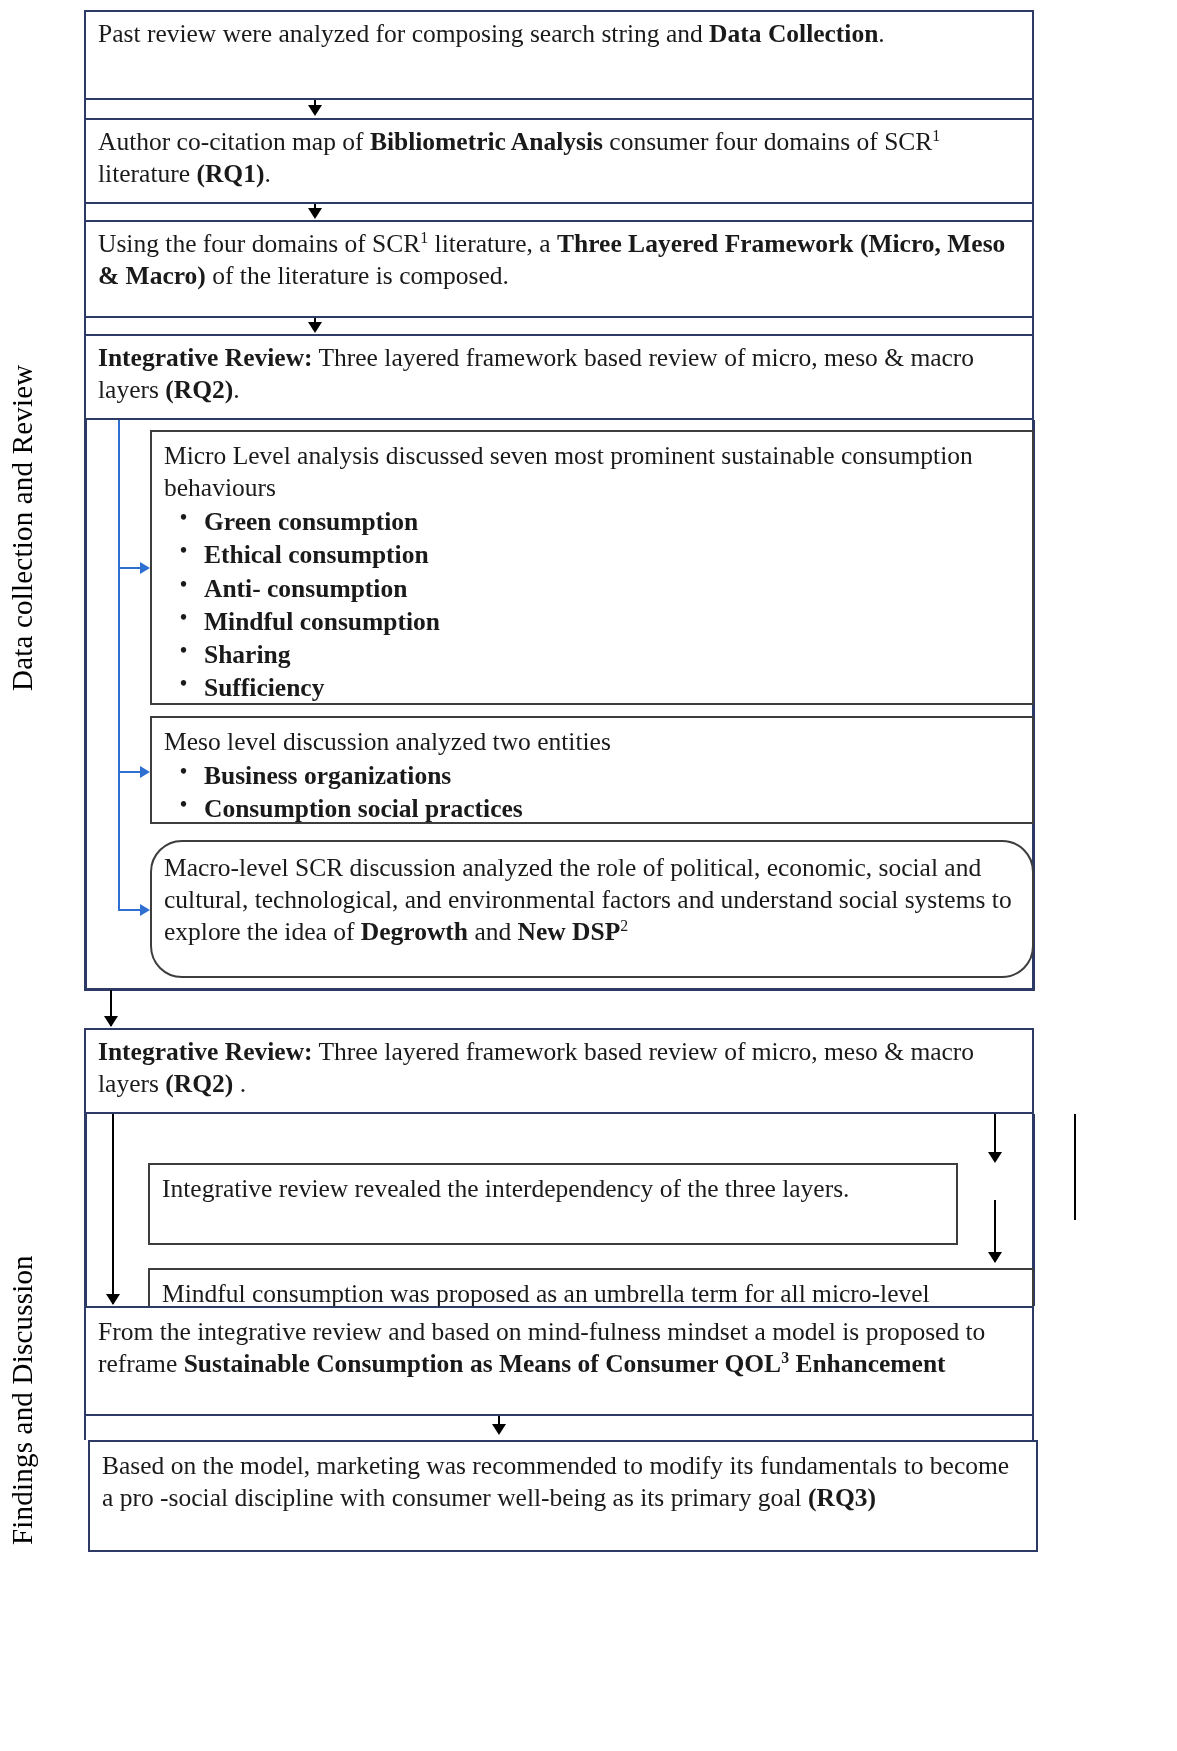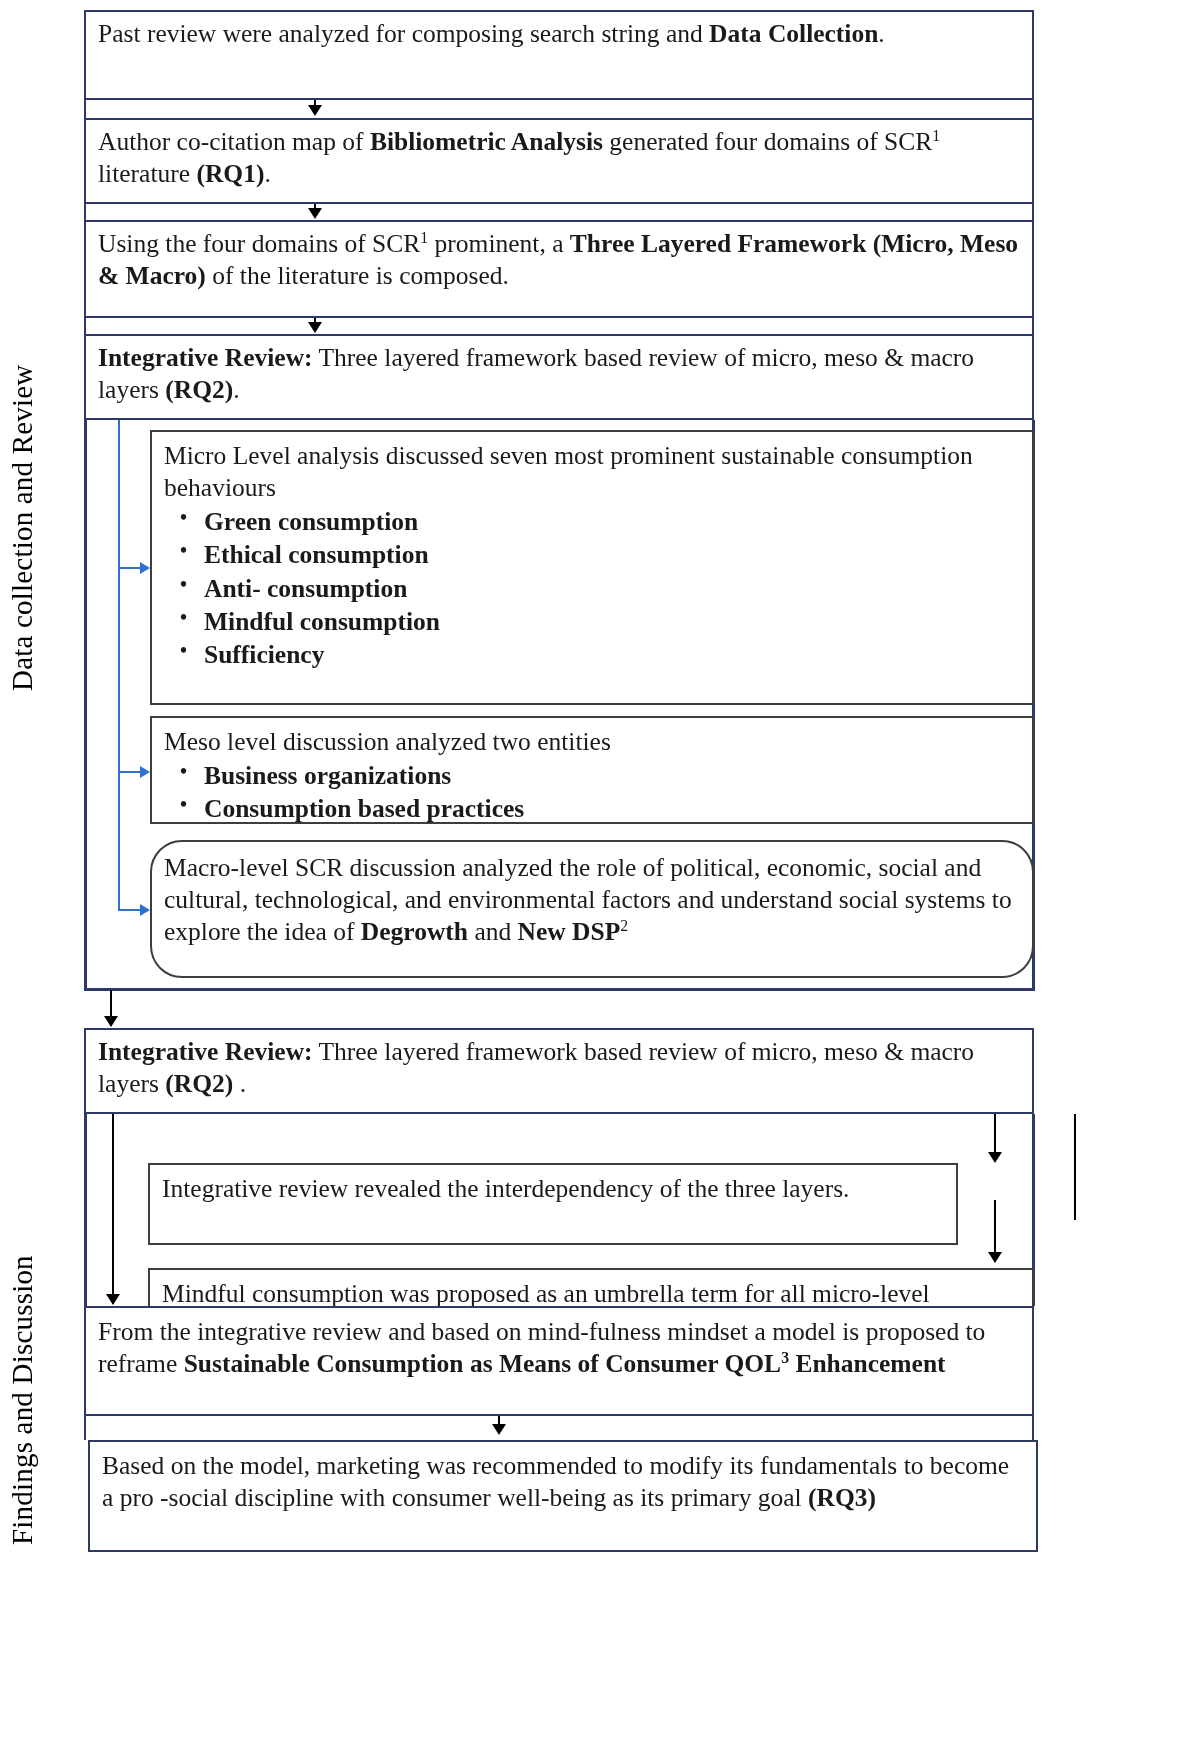--- a/index.html
+++ b/index.html
@@ -123,32 +123,32 @@
     <span class="b">Data Collection</span><span>.</span>
   </div>
 
   <div class="gapbox" style="left:84px; top:100px; width:950px; height:18px;"></div>
   <div class="vline" style="left:314px; top:100px; height:13px;"></div>
   <div class="arrow-down" style="left:308px; top:105px;"></div>
 
   <div class="box outer" style="left:84px; top:118px; width:950px; height:86px;">
     <span>Author co-citation map of</span>
     <span class="b">Bibliometric Analysis</span>
-    <span>generated four domains of SCR</span><sup>1</sup>
+    <span>consumer four domains of SCR</span><sup>1</sup>
     <span>literature</span>
     <span class="b">(RQ1)</span><span>.</span>
   </div>
 
   <div class="gapbox" style="left:84px; top:204px; width:950px; height:16px;"></div>
   <div class="vline" style="left:314px; top:204px; height:12px;"></div>
   <div class="arrow-down" style="left:308px; top:208px;"></div>
 
   <div class="box outer" style="left:84px; top:220px; width:950px; height:98px;">
     <span>Using the four domains of SCR</span><sup>1</sup>
-    <span>prominent, a</span>
+    <span>literature, a</span>
     <span class="b">Three Layered Framework (Micro, Meso &amp; Macro)</span>
     <span>of the literature is composed.</span>
   </div>
 
   <div class="gapbox" style="left:84px; top:318px; width:950px; height:16px;"></div>
   <div class="vline" style="left:314px; top:318px; height:12px;"></div>
   <div class="arrow-down" style="left:308px; top:322px;"></div>
 
   <div class="box outer" style="left:84px; top:334px; width:950px; height:86px;">
     <span class="b">Integrative Review:</span>
@@ -168,29 +168,30 @@
   <div class="hline blue" style="left:118px; top:909px; width:26px;"></div>
   <div class="arrow-right" style="left:140px; top:904px;"></div>
 
   <div class="box thin" style="left:150px; top:430px; width:884px; height:275px; padding-top:8px;">
     <div>Micro Level analysis  discussed seven most prominent sustainable consumption behaviours</div>
     <ul class="bl">
       <li>Green consumption</li>
       <li>Ethical consumption</li>
       <li>Anti- consumption</li>
       <li>Mindful consumption</li>
+      <li>Sharing</li>
       <li>Sufficiency</li>
     </ul>
   </div>
 
   <div class="box thin" style="left:150px; top:716px; width:884px; height:108px; padding-top:8px;">
     <div>Meso level discussion analyzed two entities</div>
     <ul class="bl">
       <li>Business organizations</li>
-      <li>Consumption based practices</li>
+      <li>Consumption social practices</li>
     </ul>
   </div>
 
   <div class="box thin" style="left:150px; top:840px; width:884px; height:138px; padding-top:10px;border-radius:32px;">
     <span>Macro-level SCR discussion analyzed the role of political, economic, social and cultural, technological, and environmental factors and understand social systems to explore the idea of</span>
     <span class="b">Degrowth</span>
     <span>and</span>
     <span class="b">New DSP</span><sup>2</sup>
   </div>
 

